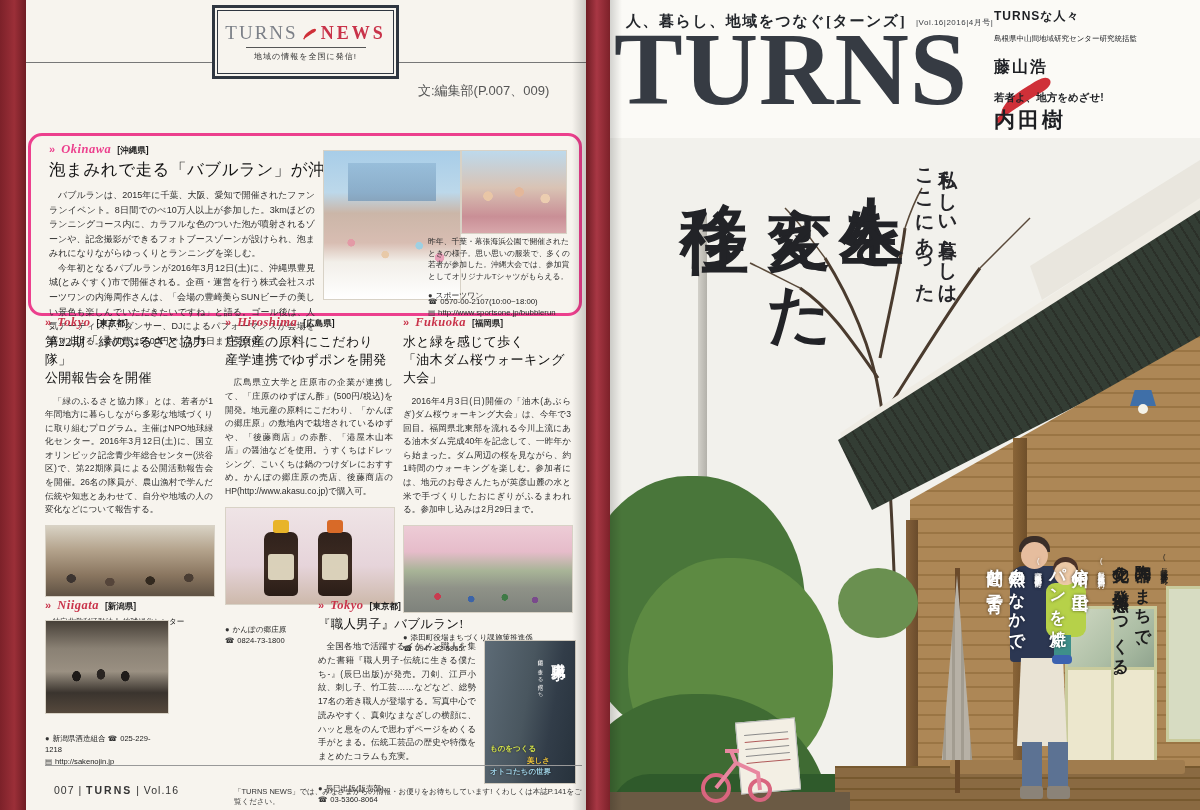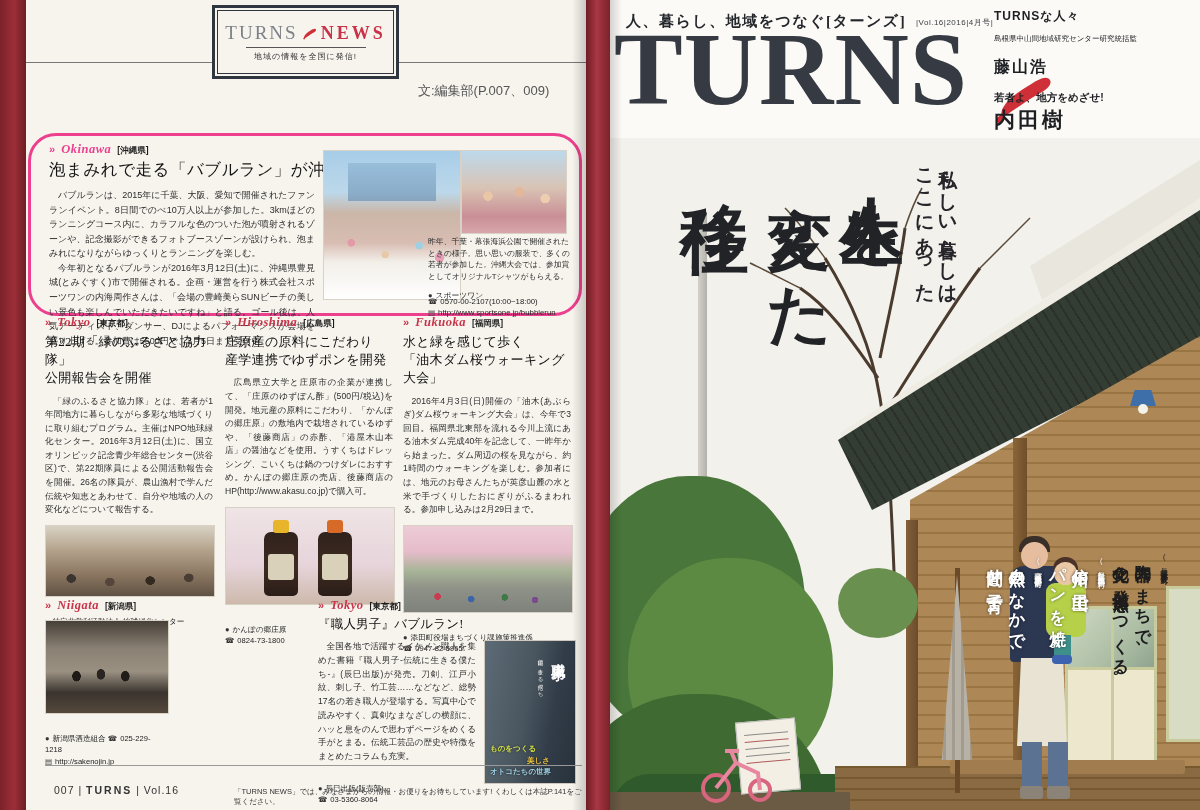--- a/index.html
+++ b/index.html
@@ -27,21 +27,21 @@
   .news-box-inner{position:absolute;left:2px;top:2px;right:2px;bottom:2px;border:1px solid #2f3640;
     display:flex;flex-direction:column;align-items:center;justify-content:center;gap:3px;}
   .news-logo{display:flex;align-items:center;gap:4px;}
   .news-turns{font-size:19px;letter-spacing:2px;color:#7c8088;}
   .news-news{font-size:18px;font-weight:bold;letter-spacing:3px;color:#c9334a;}
   .news-sep{width:120px;height:1px;background:#555;}
   .news-tag{font-size:8px;letter-spacing:1px;color:#333;}
   .credit{left:382px;top:82px;font-size:13px;color:#555;margin-left:10px;}
 
   
-  .feature{left:2px;top:133px;width:548px;height:177px;border:3px solid #ec3f8d;border-radius:28px;
+  .feature{left:2px;top:133px;width:548px;height:177px;border:3px solid #ec3f8d;border-radius:14px;
     background:#f7f4ee;}
   .f-head{position:absolute;left:18px;top:6px;font-size:11px;}
   .mk{color:#ec3f8d;font-weight:bold;margin-right:3px;}
   .mk-red{color:#c9334a;font-weight:bold;margin-right:3px;}
   .rg-en{font-family:"Liberation Serif","DejaVu Serif",serif;font-style:italic;font-weight:bold;
     font-size:12.5px;color:#ec3f8d;letter-spacing:.5px;}
   .rg-en.red{color:#c9334a;}
   .rg-jp{font-size:8.5px;font-weight:bold;color:#1c1c1c;margin-left:3px;}
   .f-title{position:absolute;left:18px;top:23px;font-size:16.5px;color:#141414;letter-spacing:.5px;}
   .f-body{position:absolute;left:18px;top:52px;width:266px;font-size:9px;line-height:1.62;

